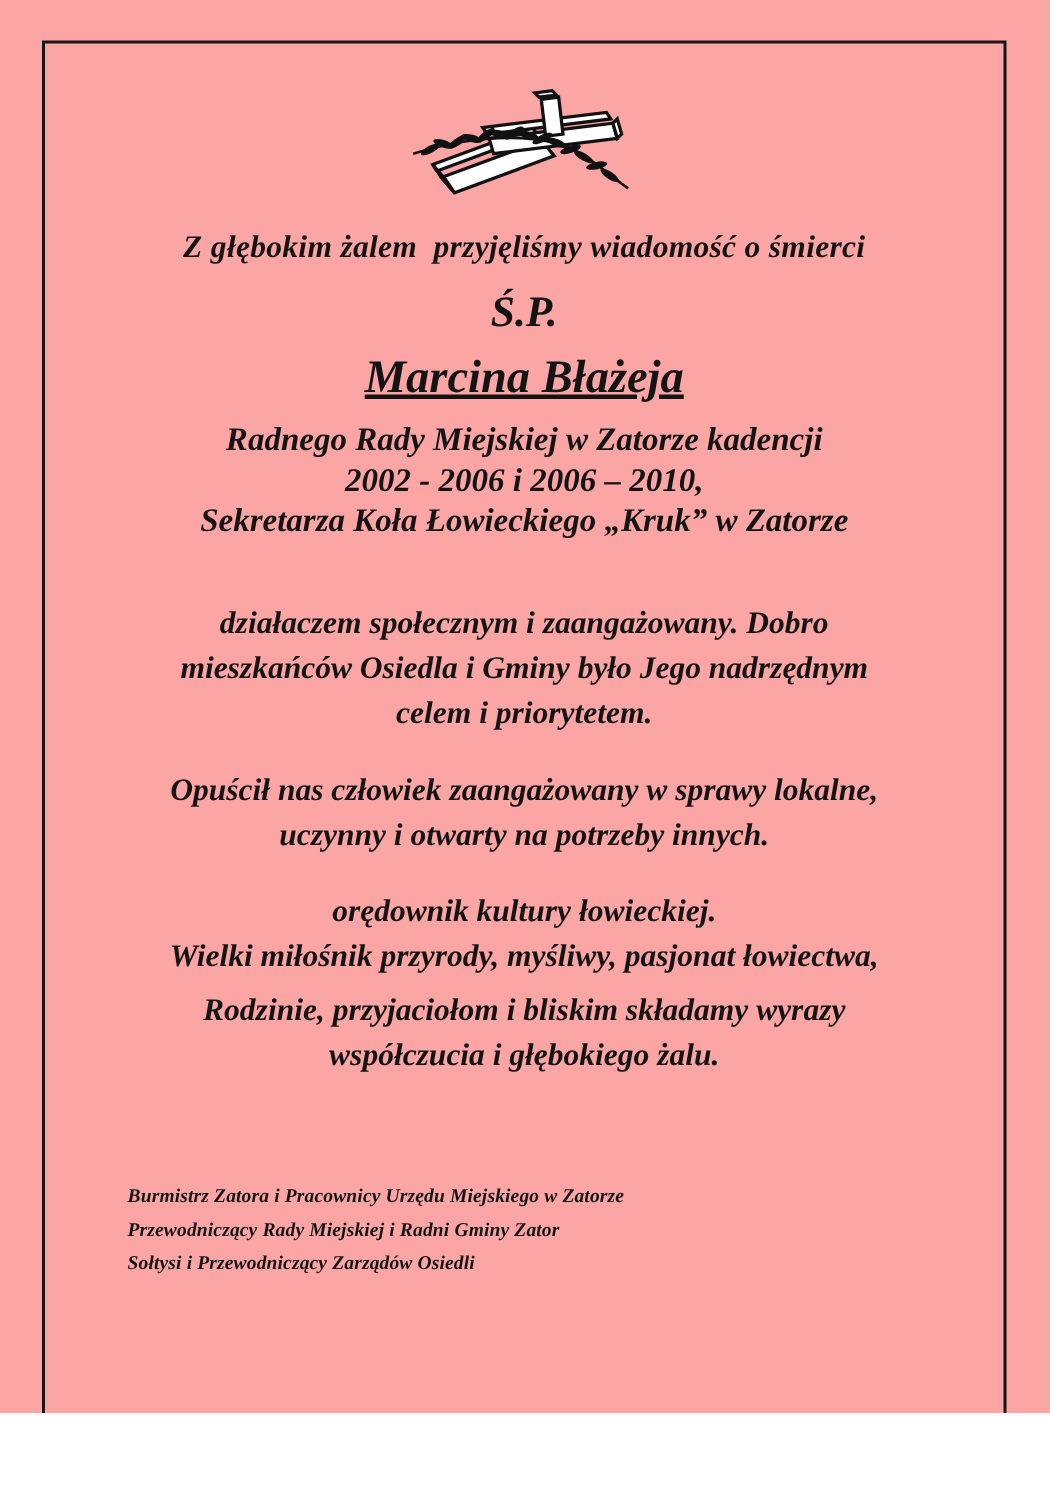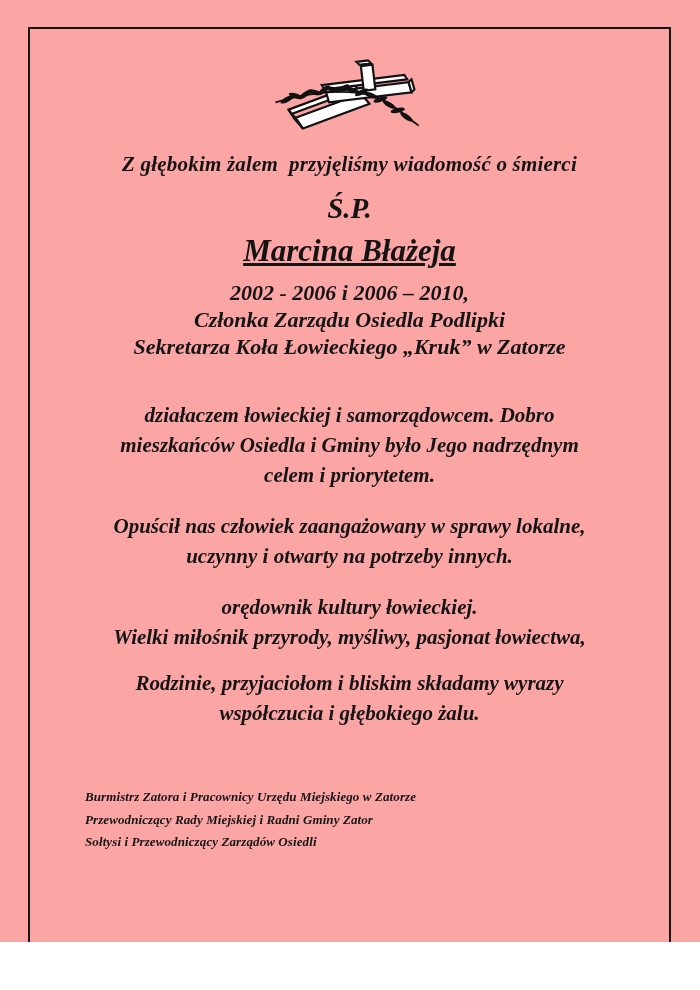--- a/index.html
+++ b/index.html
@@ -53,21 +53,21 @@
     margin-top: 9px;
     font-size: 22px;
     line-height: 27px;
   }
   .body-block {
     margin-top: 40px;
     font-size: 21px;
   }
   .para { line-height: 30px; margin: 0 auto; width: 560px; }
   .para + .para { margin-top: 21px; }
-  .para.tight { margin-top: 16px; font-style: italic; }
+  .para.tight { margin-top: 6px; font-style: italic; }
   .signatures {
     position: absolute;
     left: 55px;
     top: 757px;
     text-align: left;
     font-size: 13px;
     line-height: 22.5px;
     letter-spacing: 0.1px;
   }
 </style>
@@ -115,28 +115,28 @@
       </svg>
     </div>
 
     <div class="intro">Z głębokim żalem  przyjęliśmy wiadomość o śmierci</div>
 
     <div class="sp">Ś.P.</div>
 
     <div class="deceased-name">Marcina Błażeja</div>
 
     <div class="titles">
+      <div>Radnego Rady Miejskiej w Zatorze kadencji</div>
       <div>2002 - 2006 i 2006 – 2010,</div>
-      <div>Członka Zarządu Osiedla Podlipki</div>
       <div>Sekretarza Koła Łowieckiego „Kruk” w Zatorze</div>
     </div>
 
     <div class="body-block">
       <div class="para">
-        <div>działaczem łowieckiej i samorządowcem. Dobro</div>
+        <div>działaczem społecznym i zaangażowany. Dobro</div>
         <div>mieszkańców Osiedla i Gminy było Jego nadrzędnym</div>
         <div>celem i priorytetem.</div>
       </div>
       <div class="para">
         <div>Opuścił nas człowiek zaangażowany w sprawy lokalne,</div>
         <div>uczynny i otwarty na potrzeby innych.</div>
       </div>
       <div class="para">
         <div>orędownik kultury łowieckiej.</div>
         <div>Wielki miłośnik przyrody, myśliwy, pasjonat łowiectwa,</div>

